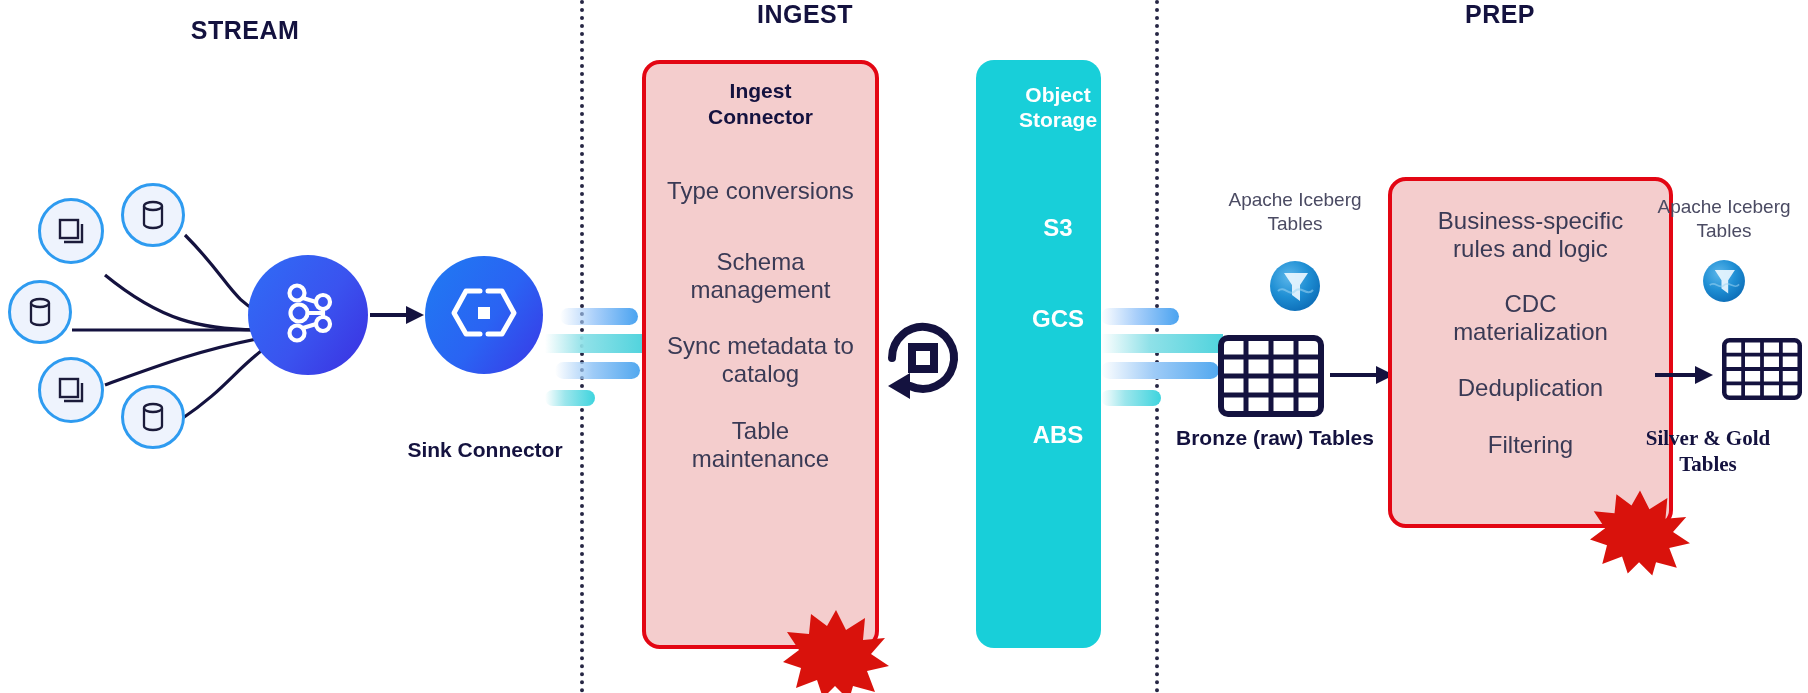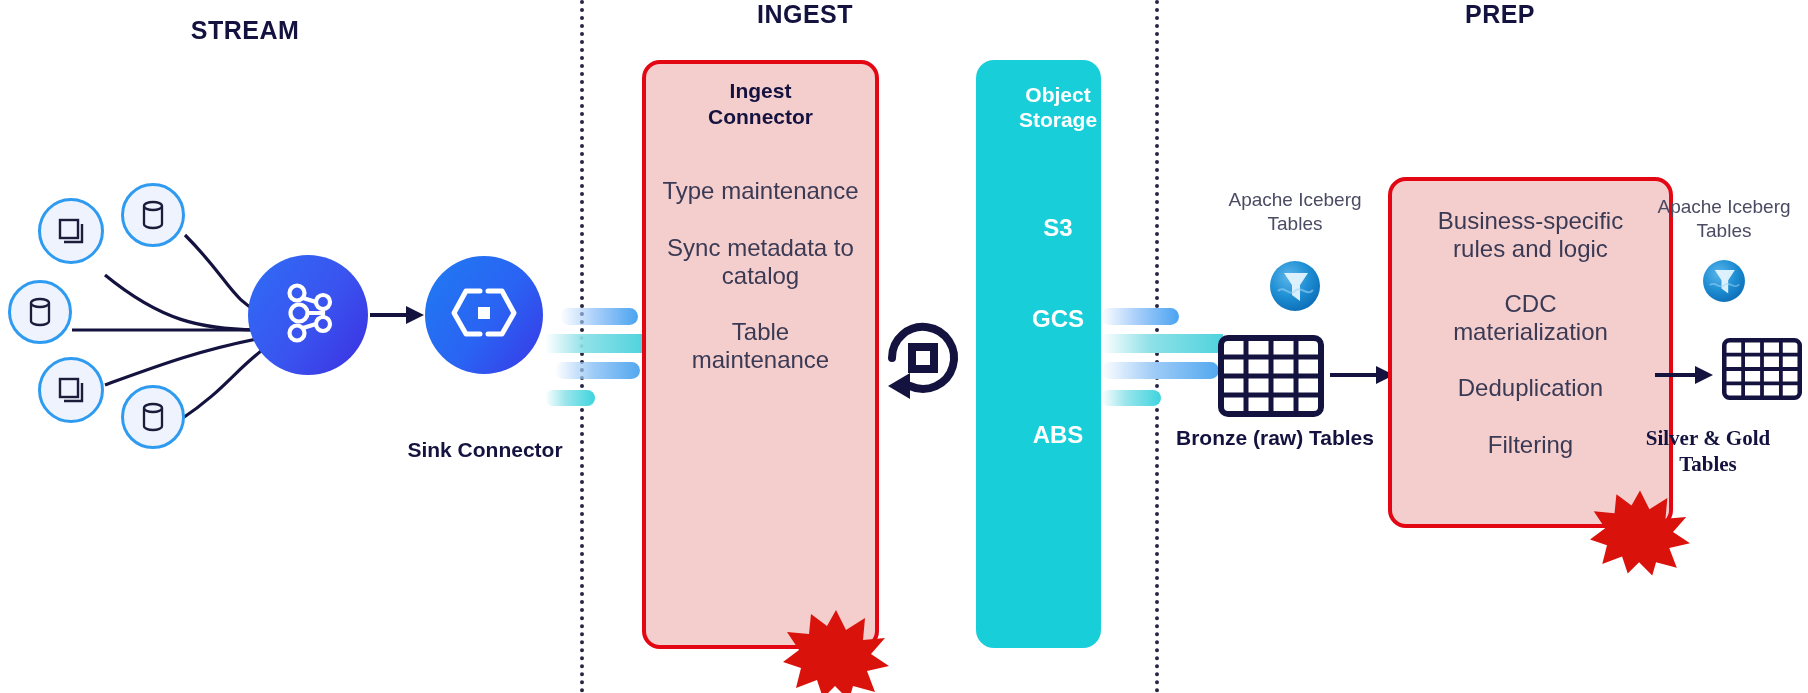--- a/index.html
+++ b/index.html
@@ -191,21 +191,23 @@
   <div class="abs bar b1" style="left:560px;top:308px;width:78px;height:17px;"></div>
   <div class="abs bar b2" style="left:545px;top:334px;width:100px;height:19px;border-radius:0 0 0 0;"></div>
   <div class="abs bar b3" style="left:555px;top:362px;width:85px;height:17px;"></div>
   <div class="abs bar b4" style="left:545px;top:390px;width:50px;height:16px;"></div>
 
   <div class="abs redbox" style="left:642px;top:60px;width:237px;height:589px;">
     <div class="box-title" style="margin-top:14px;">
       <div>Ingest</div>
       <div>Connector</div>
     </div>
-    <div class="box-line" style="margin-top:48px;padding:0 8px;white-space:pre-line;">Type maintenance</div>
+    <div class="box-line" style="margin-top:48px;padding:0 8px;white-space:pre-line;">Type conversions</div>
+    <div class="box-line" style="margin-top:42px;padding:0 8px;white-space:pre-line;">Schema
+management</div>
     <div class="box-line" style="margin-top:28px;padding:0 6px;white-space:pre-line;">Sync metadata to
 catalog</div>
     <div class="box-line" style="margin-top:28px;padding:0 8px;white-space:pre-line;">Table
 maintenance</div>
   </div>
 
   <svg class="abs burst" style="left:783px;top:608px;" width="106" height="92" viewBox="0 0 106 92">
     <polygon fill="#d9120c" points="53,2 63,22 82,10 80,32 102,30 88,46 106,58 84,63 92,84 70,78 66,92 52,78 40,90 34,72 13,80 18,60 0,54 16,42 4,24 26,26 28,6 44,18"></polygon>
   </svg>
 

